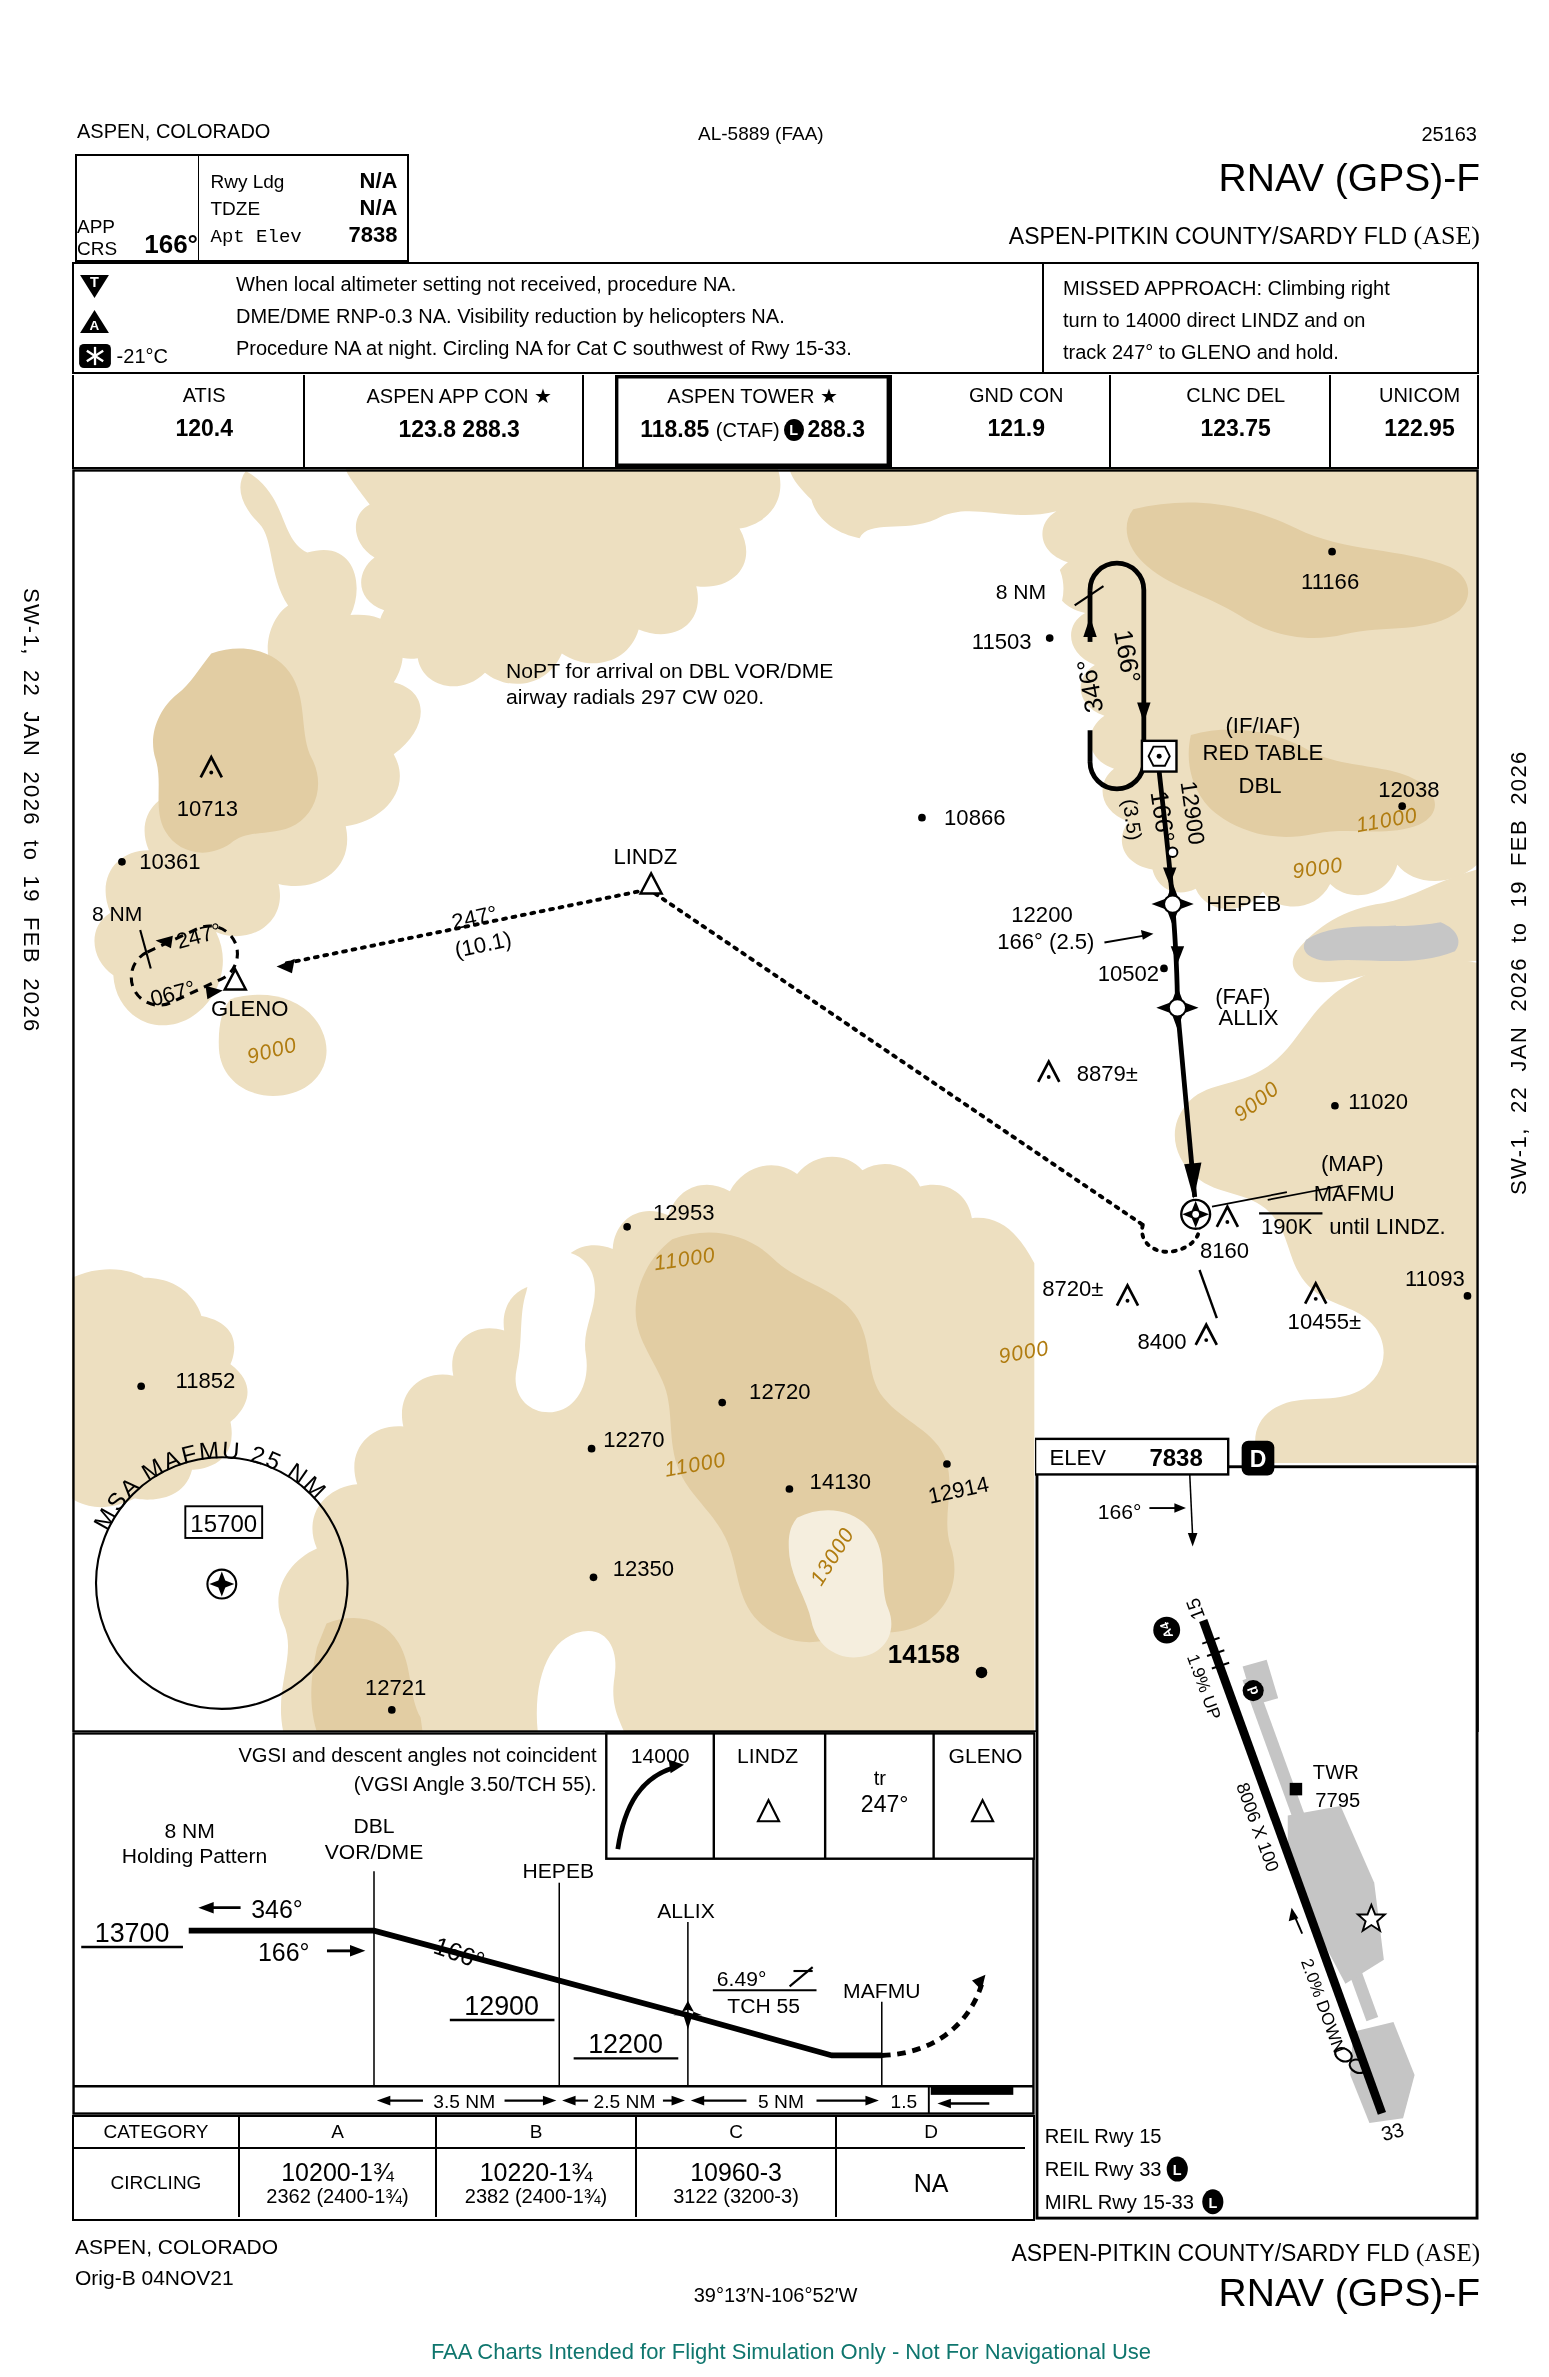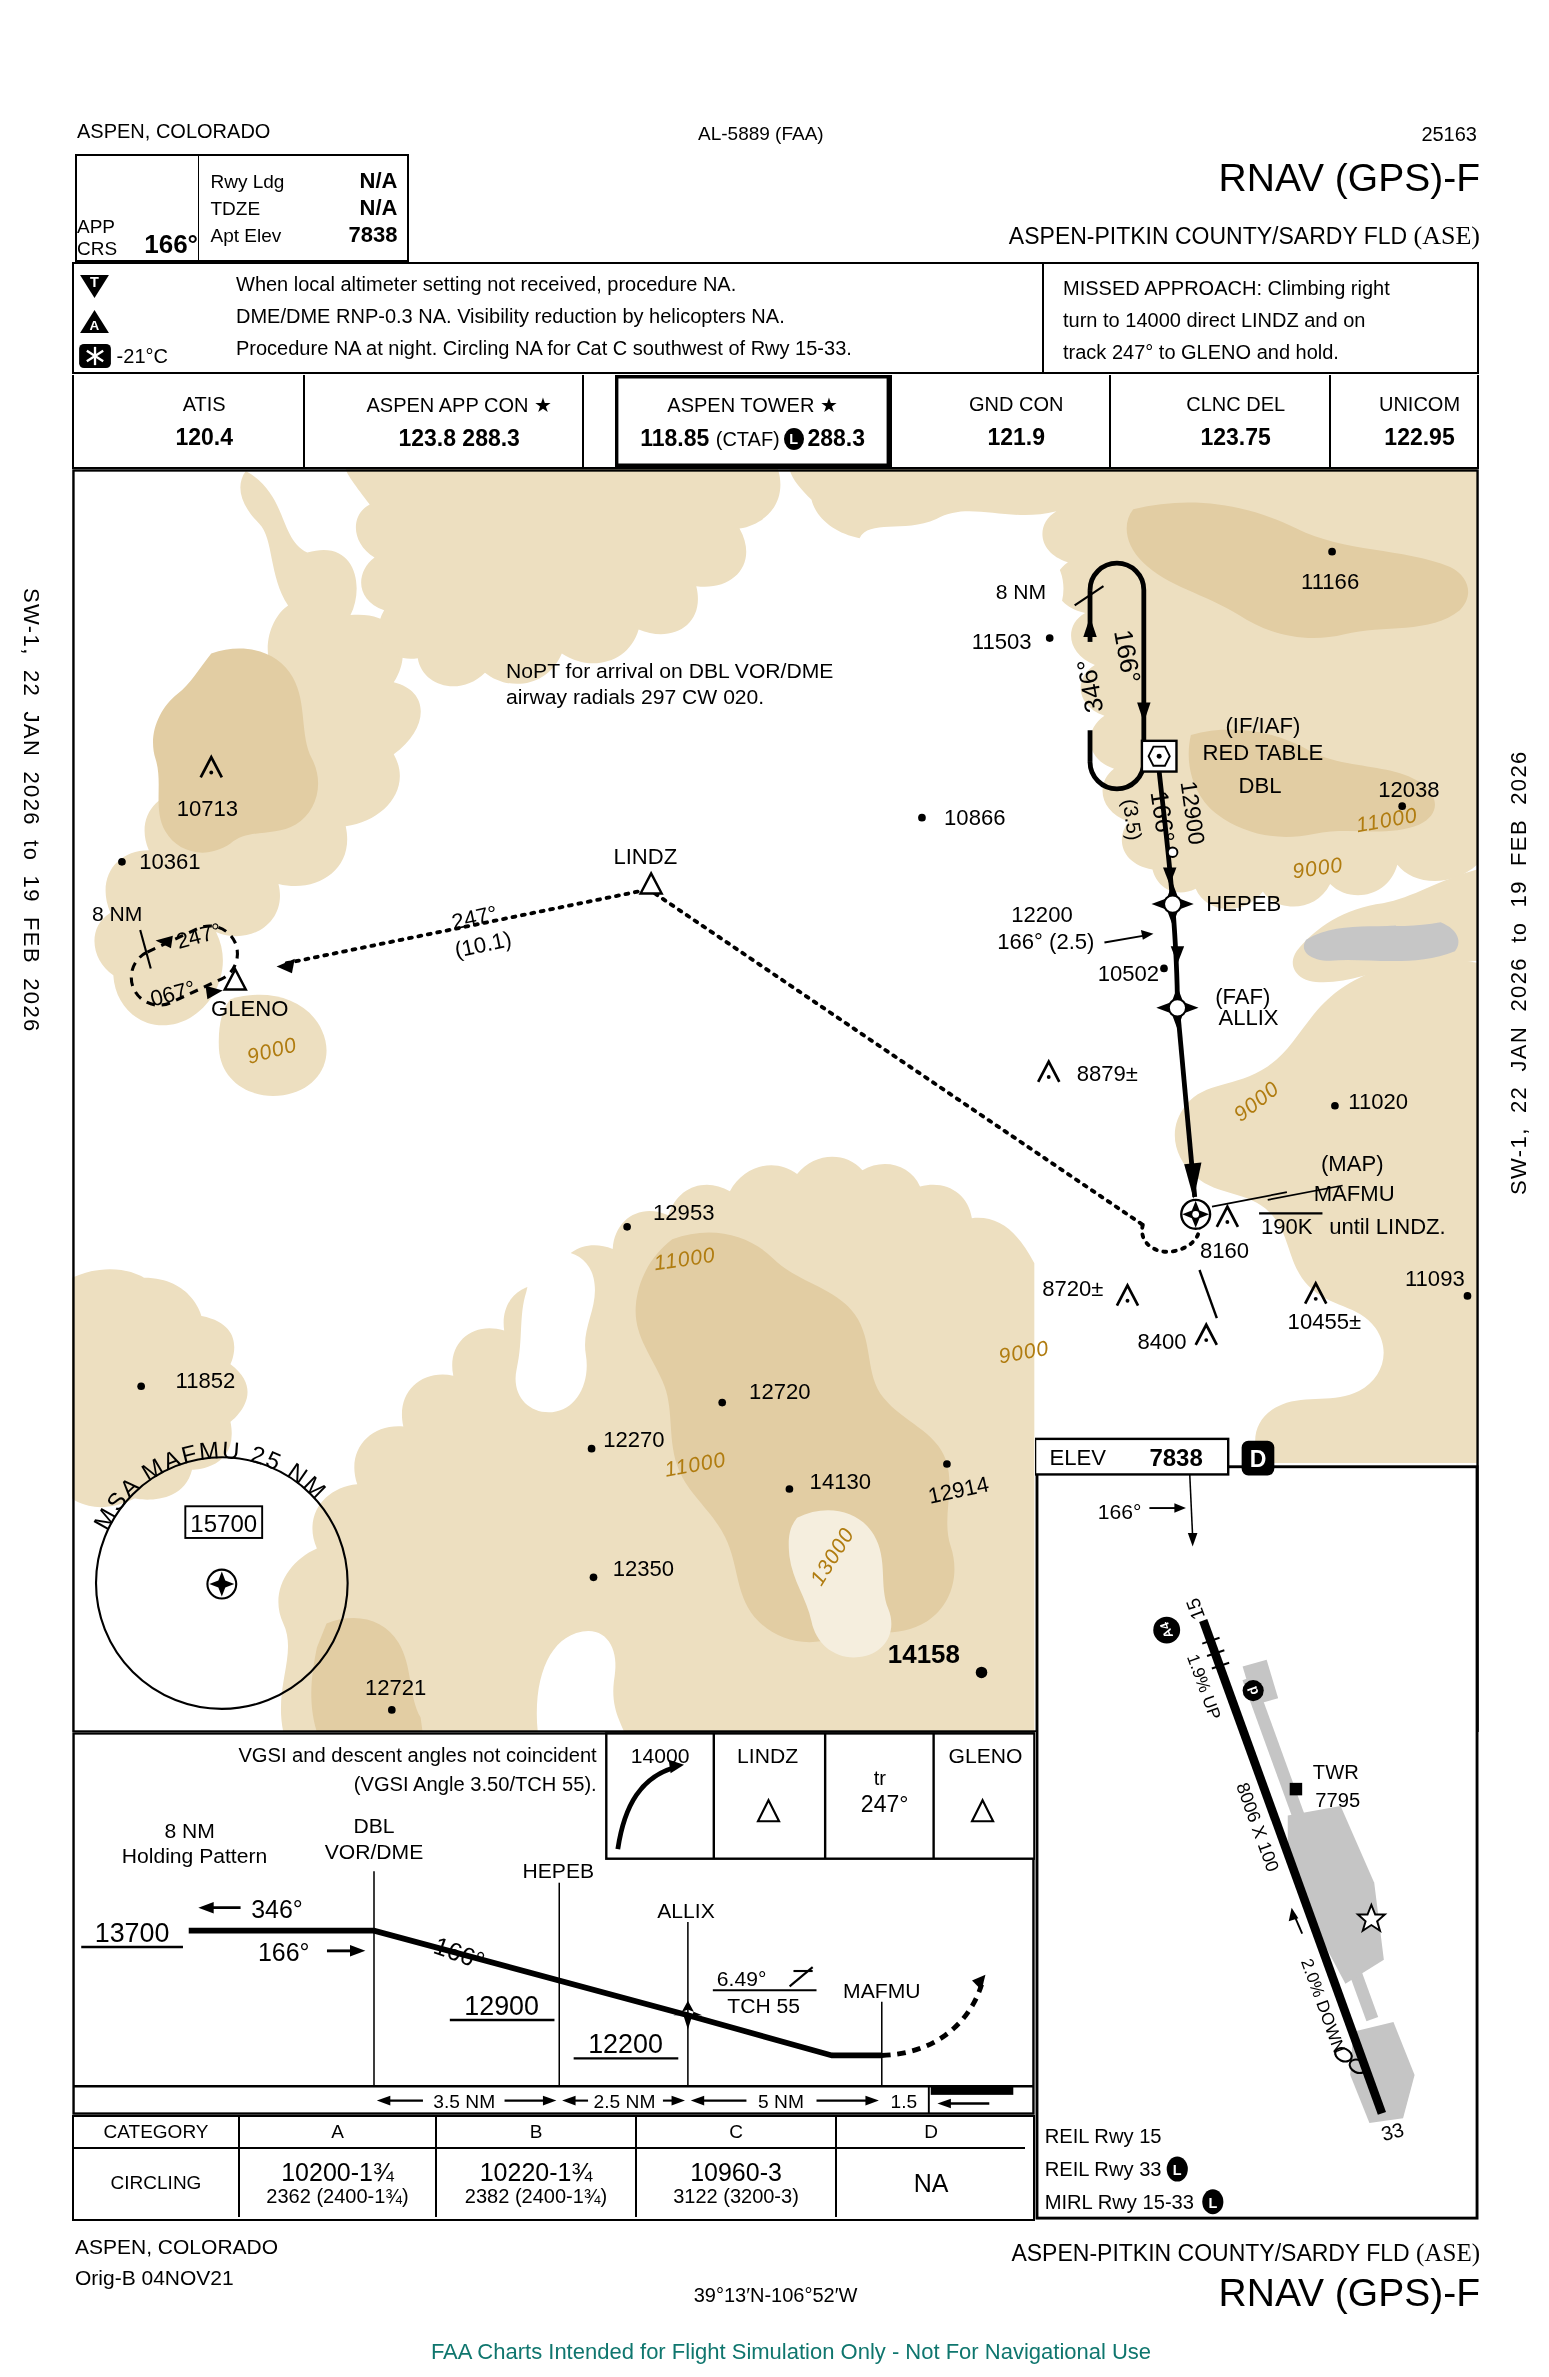--- a/index.html
+++ b/index.html
@@ -19,21 +19,21 @@
   .appbox .vrow{display:flex;justify-content:space-between;align-items:baseline;}
   .brief{position:absolute;left:72px;top:262px;width:1407px;height:112px;border:2.4px solid #000;
          box-sizing:border-box;display:flex;}
   .brief .icons{width:125px;padding:4.8px 0 0 3.8px;box-sizing:border-box;font-size:20px;}
   .brief .icons .irow{display:flex;align-items:center;gap:3.8px;height:35px;}
   .brief .notes{flex:1;padding:4px 0 0 37px;font-size:20px;line-height:32px;}
   .brief .missed{width:435px;box-sizing:border-box;border-left:2.4px solid #000;
                  padding:7.7px 7.7px 0 19px;font-size:20px;line-height:32px;}
   .freq{position:absolute;left:72px;top:375px;width:1407px;height:94px;border:2.4px solid #000;border-top:none;
         box-sizing:border-box;display:flex;}
-  .freq .cell{box-sizing:border-box;border-right:2.4px solid #000;text-align:center;padding-top:18px;margin-left:31px;}
+  .freq .cell{box-sizing:border-box;border-right:2.4px solid #000;text-align:center;padding-top:9px;margin-left:31px;}
   .freq .cell:last-child{border-right:none;}
   .freq .flabel{font-size:20px;}
   .freq .fval{font-size:23px;font-weight:700;margin-top:7.7px;}
   .freq .tower{box-shadow:inset 0 0 0 3.4px #000;}
   .lcirc{display:inline-block;background:#000;color:#fff;border-radius:50%;width:20px;height:22px;
          line-height:22px;text-align:center;font-size:14.4px;font-weight:700;margin:0 3.8px;vertical-align:1.9px;}
   
   .mintable{position:absolute;left:72px;top:2115px;width:963px;height:106px;border:2.9px solid #000;
             box-sizing:border-box;display:grid;grid-template-columns:164px 197px 200px 200px 190px;
             grid-template-rows:30px 70px;}
@@ -66,21 +66,21 @@
     <div class="vals">
       <div class="vrow">
           <span style="font-size:19px;">Rwy Ldg</span>
           <span class="bold" style="font-size:22px;">N/A</span>
         </div>
       <div class="vrow">
           <span style="font-size:19px;">TDZE</span>
           <span class="bold" style="font-size:22px;">N/A</span>
         </div>
       <div class="vrow">
-          <span style="font-size:19px;">Apt Elev</span>
+          <span style="font-size:19px;font-family:Liberation Mono, monospace;">Apt Elev</span>
           <span class="bold" style="font-size:22px;">7838</span>
         </div>
     </div>
   </div>
 
   <div class="brief">
     <div class="icons">
       <div class="irow">
           <svg width="33" height="27" style="position:static;font-size:21px" viewBox="0 0 34 28">
             <path d="M2,2 h30 l-15,24 z" fill="#000"></path>

